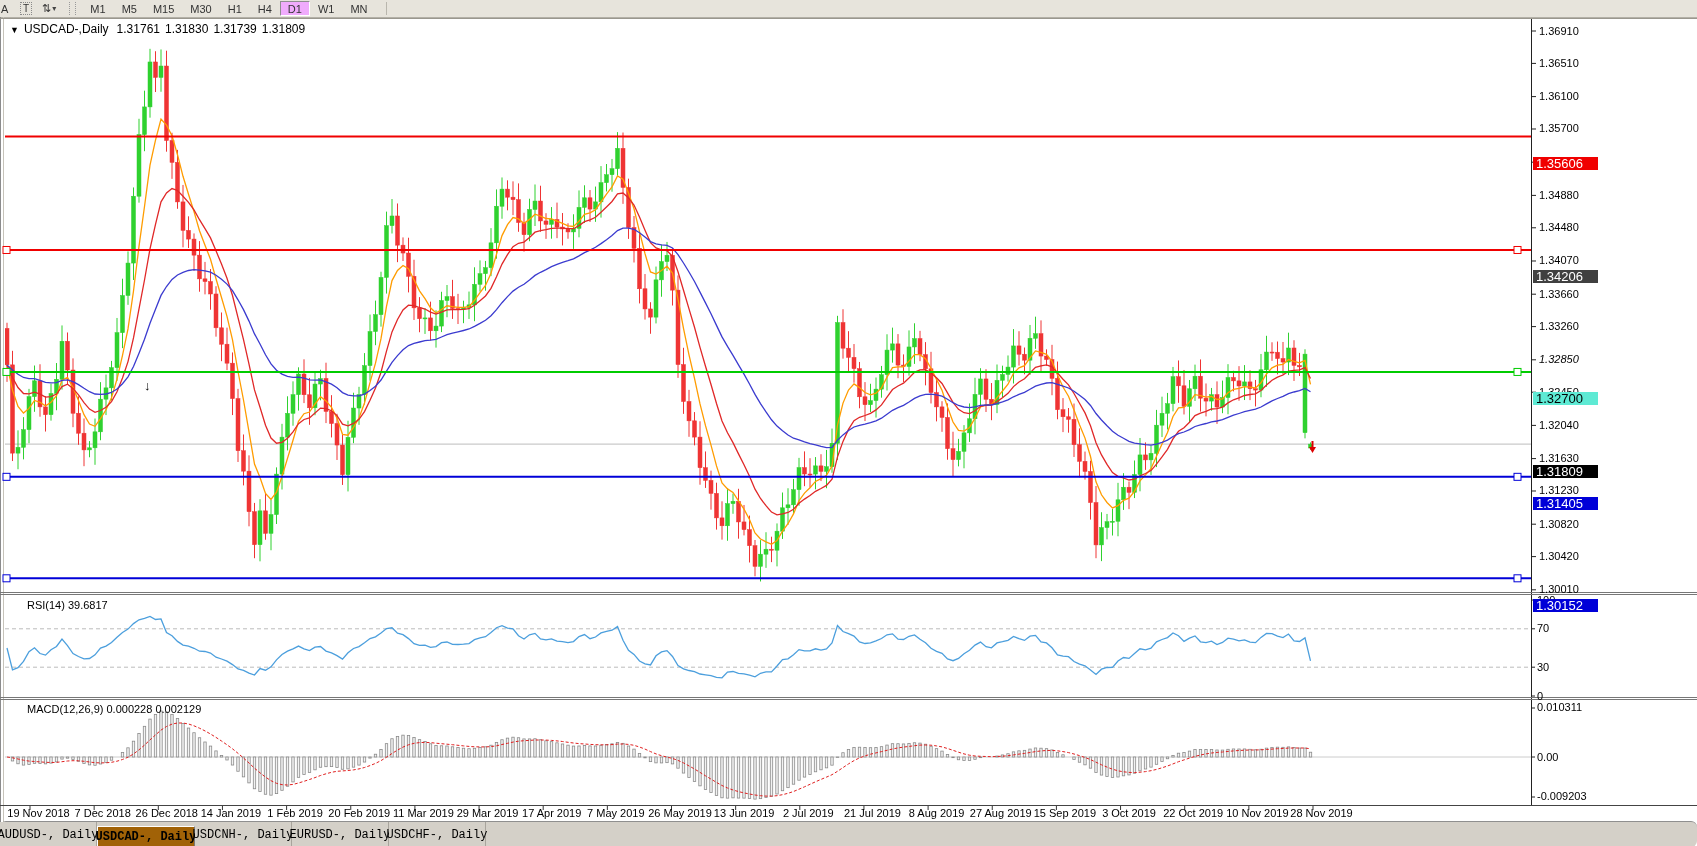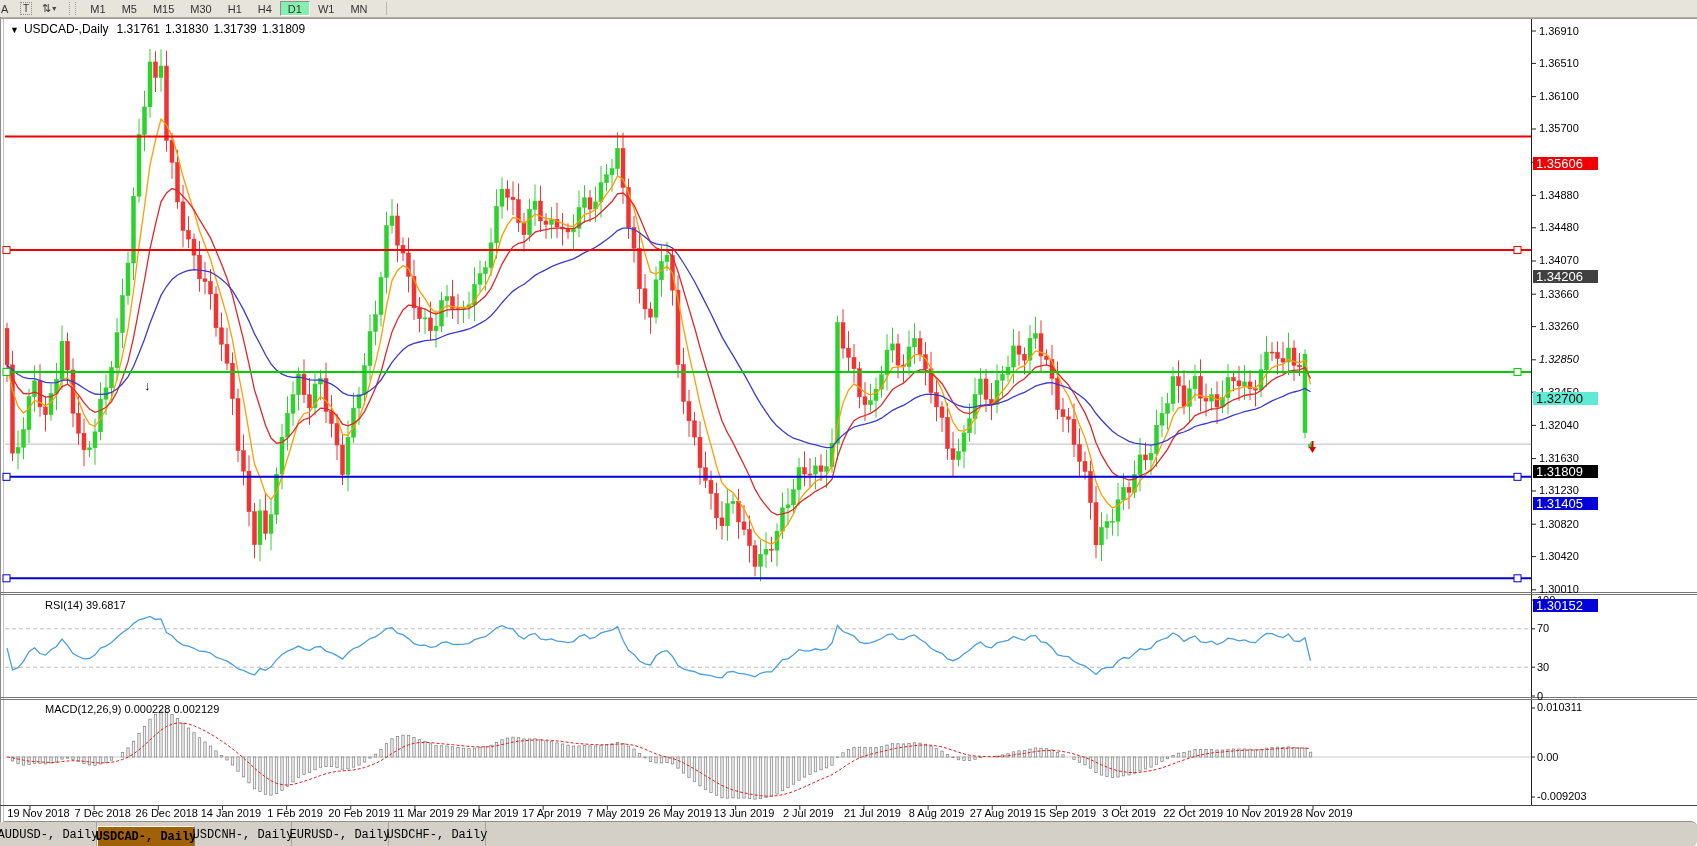--- a/index.html
+++ b/index.html
@@ -10,34 +10,34 @@
     border-bottom:1px solid #b3b0a7;display:flex;align-items:center;font-size:11px;color:#222;}
   .tb-a{margin-left:1px;width:14px;text-align:left;color:#333;}
   .tb-btn{background:none;border:none;font:11px "Liberation Sans",sans-serif;color:#333;
     height:15px;display:flex;align-items:center;padding:0 3px;margin:0 2px;}
   .tb-text span.t{border:1px dotted #8a8a8a;padding:0 2px;font-size:10px;}
   .styler-glyph{font-size:11px;letter-spacing:-1px;}
   .caret{font-size:8px;margin-left:2px;color:#444;}
   .tb-grip{width:5px;height:13px;border-left:1px dotted #9a9a9a;border-right:1px dotted #9a9a9a;margin:0 6px 0 8px;}
   .tf-btn{background:none;border:1px solid transparent;font:11px "Liberation Sans",sans-serif;
     color:#333;height:15px;padding:0 7px;margin:0;}
-  .tf-btn.active{background:#86efac;border-color:#8f8f8f #ffffff #ffffff #8f8f8f;text-align:center;}
+  .tf-btn.active{background:#f0abfc;border-color:#8f8f8f #ffffff #ffffff #8f8f8f;text-align:center;}
   .tb-endsep{width:1px;height:13px;background:#b9b6ad;margin-left:10px;}
   
   .vline{position:absolute;width:1px;background:#8c8c8c;}
   
   #chart-title{position:absolute;left:10px;top:22px;font-size:12px;color:#000;z-index:5;}
   #chart-title .tcaret{font-size:9px;margin-right:5px;}
   #chart-title .sym{margin-right:8px;}
   #chart-title span.q{margin-right:5px;}
   .tick-label{position:absolute;left:1539px;font-size:11px;color:#000;height:13px;line-height:13px;z-index:2;}
   .scale-label{position:absolute;left:1537px;font-size:11px;color:#000;height:13px;line-height:13px;z-index:2;}
   .tag{position:absolute;left:1533px;width:62px;height:13px;font-size:13px;line-height:13px;
     padding-left:3px;z-index:4;color:#fff;margin-top:27px;}
-  .panel-label{position:absolute;left:21px;font-size:11px;color:#000;z-index:5;padding-left:24px;}
+  .panel-label{position:absolute;left:3px;font-size:11px;color:#000;z-index:5;padding-left:24px;}
   .date-label{position:absolute;top:807px;font-size:11px;color:#000;transform:translateX(-50%);white-space:nowrap;z-index:2;padding-left:17px;}
   
   #tabbar{position:absolute;left:0;top:821px;width:1697px;height:25px;background:#d4d0c8;
     border-top:1px solid #8f8f8f;display:flex;align-items:stretch;border-radius:6px;}
   .tab{display:flex;align-items:center;justify-content:center;width:96px;font:12px "Liberation Mono",monospace;
     color:#000;background:#d4d0c8;border-right:1px solid #a8a49c;white-space:nowrap;}
   .tab.active{background:#a16207;font-weight:bold;border:1px solid;border-color:#ffffff #777 #f7f7f5 #ffffff;margin-top:4px;}
   svg text{font-family:"Liberation Sans",sans-serif;}
 </style>
 </head>

